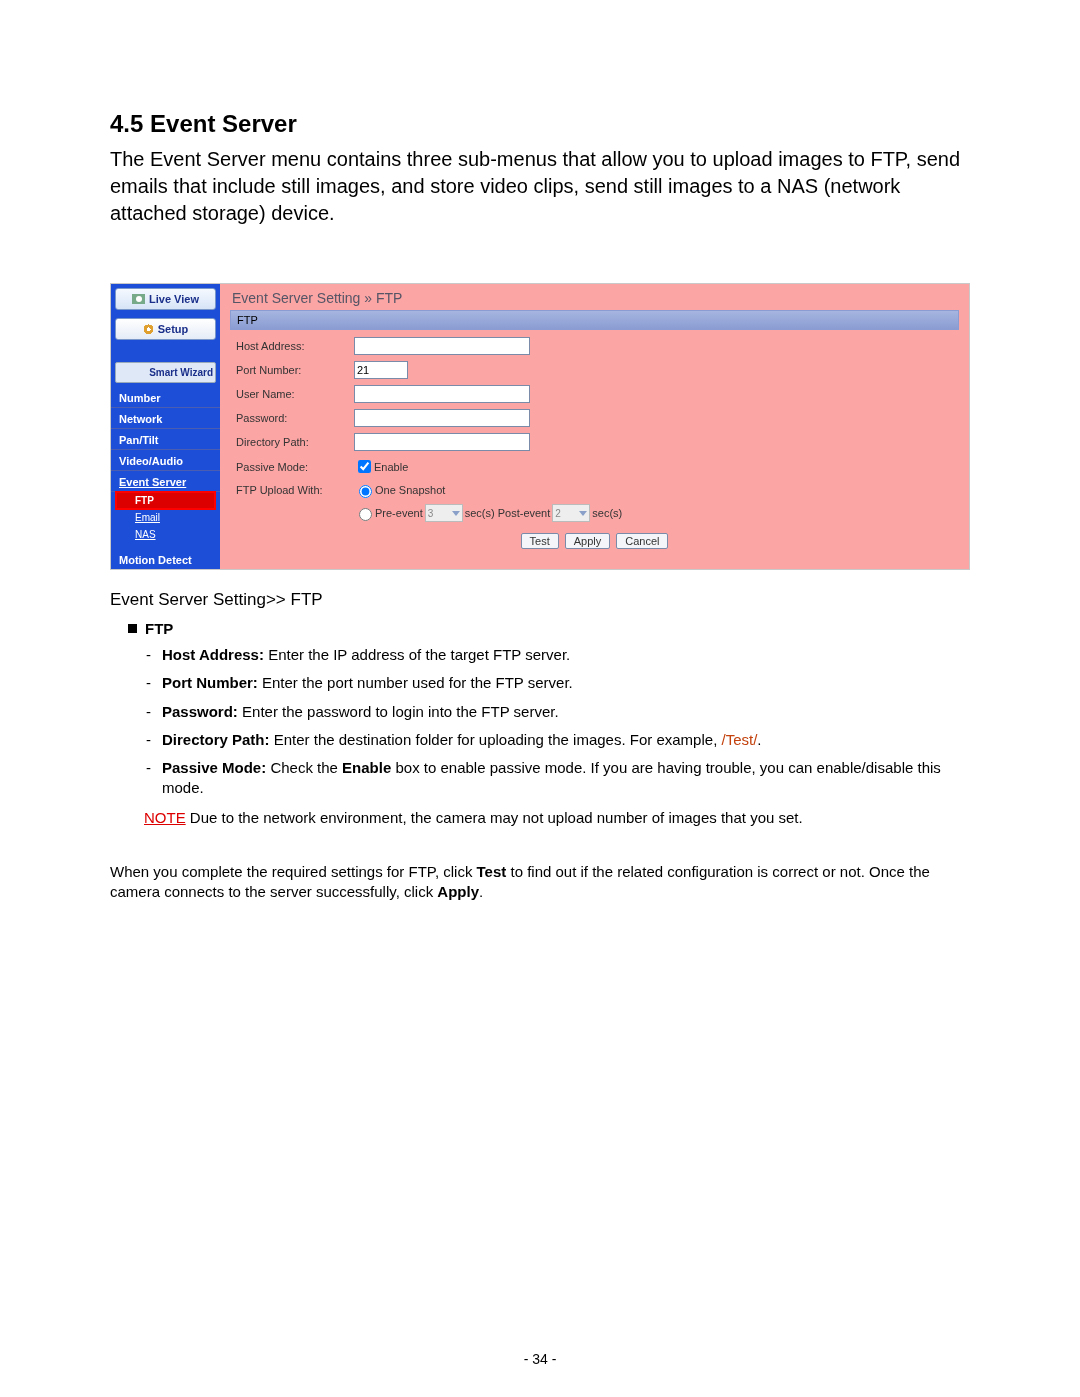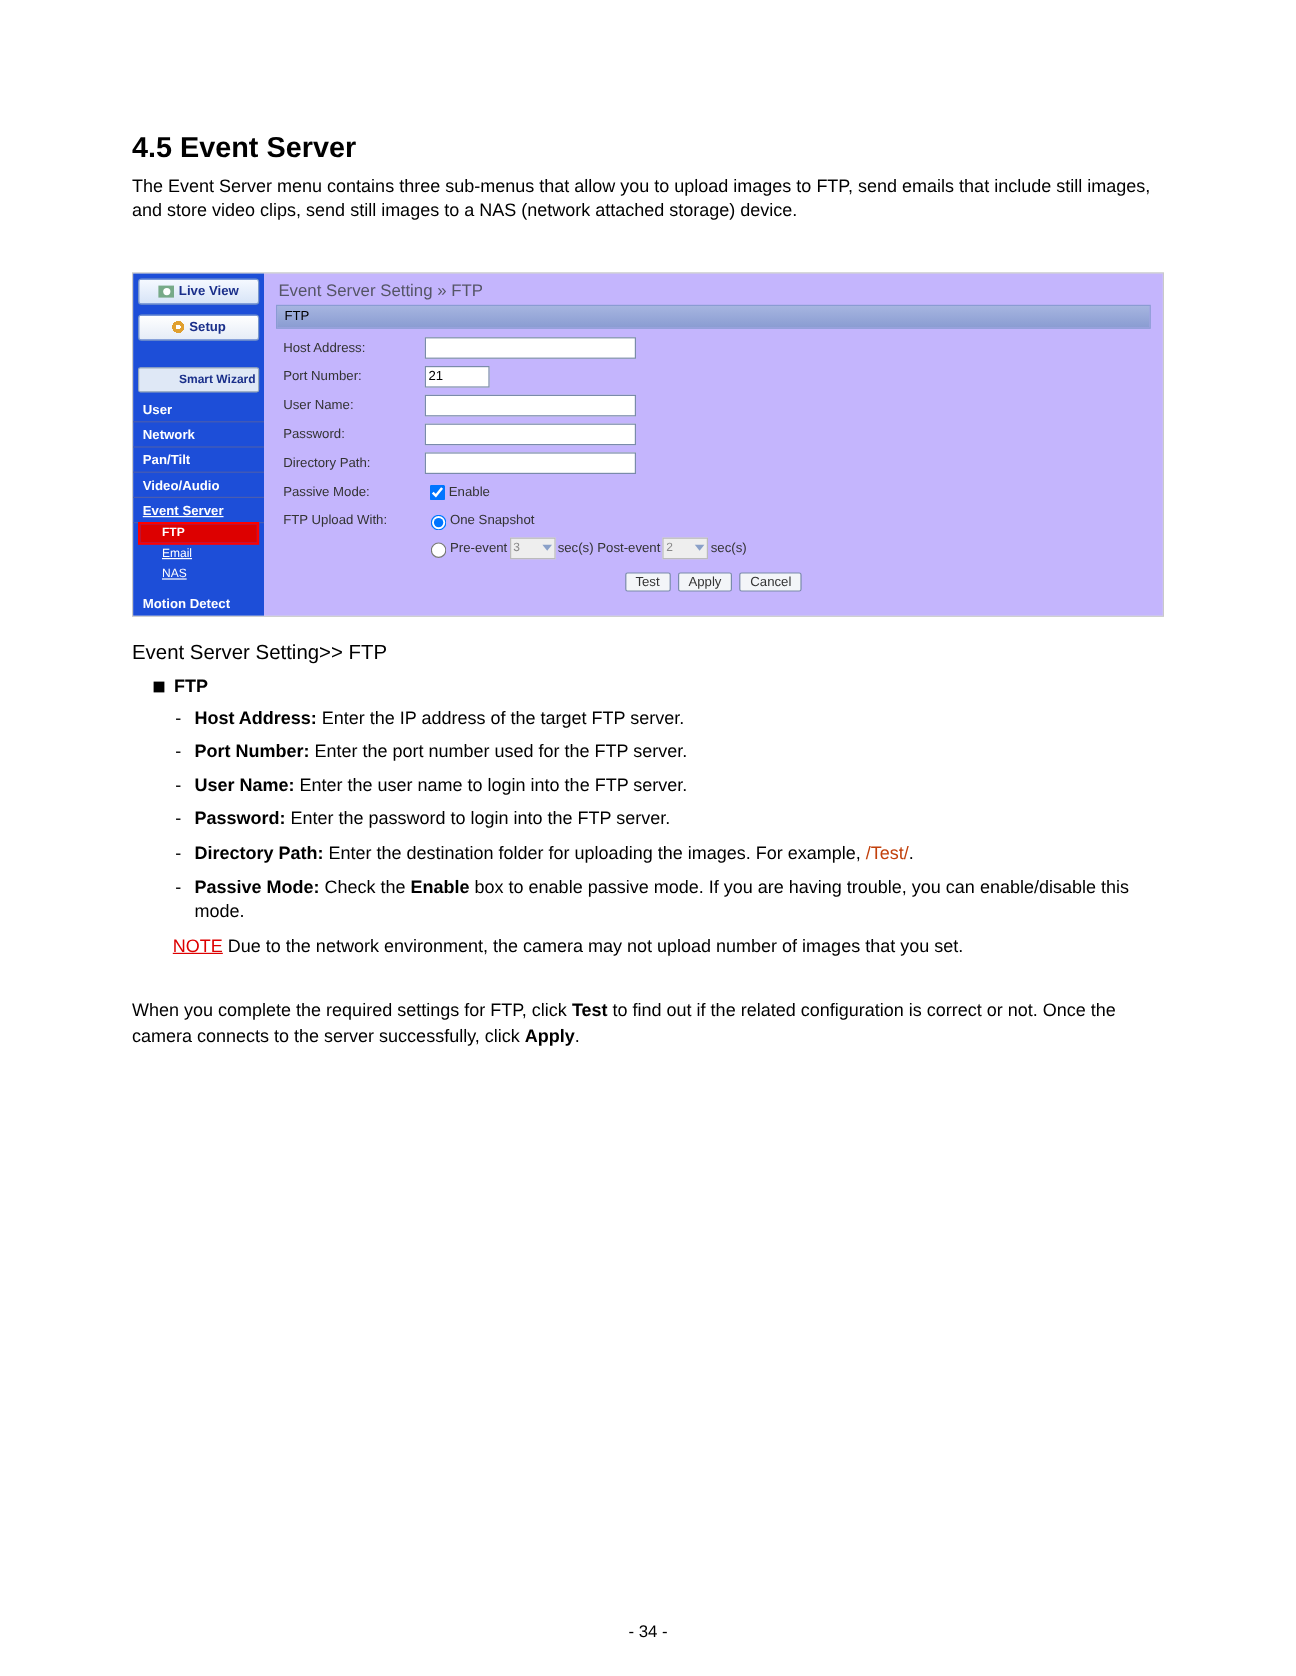--- a/index.html
+++ b/index.html
@@ -1,32 +1,32 @@
 <!DOCTYPE html>
 <html><head>
 <meta charset="utf-8">
 <style>
 html,body{margin:0;padding:0;background:#fff;font-family:Arial,Helvetica,sans-serif;color:#000}
 .page{width:1080px;min-height:1397px;margin:0 auto;position:relative;padding:110px 110px 0 110px;box-sizing:border-box}
 h1.section-heading{font-size:24px;font-weight:bold;margin:0 0 8px 0}
-p.intro{font-size:15px;line-height:1.35;margin:0 0 40px 0}
+p.intro{font-size:20px;line-height:1.35;margin:0 0 56px 0}
 .screenshot{display:flex;border:1px solid #c9c9c9;font-size:11px;background:#e3e6eb;margin-bottom:20px}
 .sb{width:109px;background:#1d4ed8;color:#fff;display:flex;flex-direction:column}
 .sb-btn{background:linear-gradient(#f5f9ff,#d7e4f7);color:#1a2f8a;border:1px solid #7a97c9;border-radius:3px;margin:4px;padding:4px 2px;display:flex;align-items:center;justify-content:center;gap:4px;font-size:11px}
 .sb-btn.setup{background:linear-gradient(#fff,#e5ecf7)}
 .icon-cam{width:13px;height:10px;background:#7a8;position:relative}
 .icon-cam::before{content:"";position:absolute;width:6px;height:6px;border-radius:50%;background:#fff;top:2px;left:4px}
 .icon-gear{width:11px;height:11px;background:radial-gradient(circle,#fff 2px,#e0a030 2px,#e0a030 5px,transparent 5px);border-radius:50%}
 .sb-wiz{background:#dfe8f6;color:#1a2f8a;font-weight:bold;text-align:right;padding:4px 2px;margin:4px;border:1px solid #9ab;border-radius:2px;font-size:10px}
 .sb-item{color:#fff;font-weight:bold;font-size:11px;padding:5px 8px 3px;border-bottom:1px solid #4a5db0}
 .sb-item.active{text-decoration:underline}
 .sb-sub{color:#fff;font-size:10px;padding:2px 6px 2px 18px;margin:1px 6px;text-decoration:underline}
 .sb-sub.active{background:#d00;text-decoration:none;font-weight:bold;outline:2px solid #f00}
 .sb-pad{flex:1}
-.panel{flex:1;background:#c4b5fd;padding:6px 10px 10px}
+.panel{flex:1;background:#fca5a5;padding:6px 10px 10px}
 .panel-title{font-size:14px;color:#556;margin:0 0 4px 2px}
 .panel-hdr{background:linear-gradient(#a6b5e0,#8a9cd2);color:#000;font-size:11px;padding:3px 6px;border:1px solid #8a9cd2}
 .form{padding:4px 0}
 .row{display:flex;align-items:center;padding:3px 6px;font-size:11px;color:#333}
 .row .lab{width:118px}
 .row input[type=text],.row input[type=password]{width:170px;height:16px;border:1px solid #7a8baa;font-size:11px;padding:0 2px}
 .row input.short{width:48px}
 .sel{display:inline-flex;align-items:center;width:32px;height:16px;border:1px solid #bbb;background:#eee;margin:0 2px;padding:0 2px;font-size:10px;justify-content:space-between;color:#888}
 .sel .dd{width:0;height:0;border-left:4px solid transparent;border-right:4px solid transparent;border-top:5px solid #8aa0c8}
 .btnbar{display:flex;gap:6px;justify-content:center;padding:8px 0 2px}
@@ -59,21 +59,21 @@
       <div class="sb-btn">
         <span class="icon-cam"></span>
         <b>Live View</b>
       </div>
       <div class="sb-btn setup">
         <span class="icon-gear"></span>
         <b>Setup</b>
       </div>
       <div style="height:14px"></div>
       <div class="sb-wiz">Smart Wizard</div>
-      <div class="sb-item">User</div>
+      <div class="sb-item">Number</div>
       <div class="sb-item">Network</div>
       <div class="sb-item">Pan/Tilt</div>
       <div class="sb-item">Video/Audio</div>
       <div class="sb-item active">Event Server</div>
       <div class="sb-sub active">FTP</div>
       <div class="sb-sub">Email</div>
       <div class="sb-sub">NAS</div>
       <div style="height:6px"></div>
       <div class="sb-item" style="border-bottom:none">Motion Detect</div>
       <div class="sb-pad"></div>
@@ -140,21 +140,20 @@
   <h2 class="subheading">Event Server Setting&gt;&gt; FTP</h2>
 
   <div class="blk">
     <div class="bullet-square">
       <span class="sq"></span>
       <span class="btx">FTP</span>
     </div>
     <ul class="dash">
       <li><span class="b">Host Address: </span><span>Enter the IP address of the target FTP server.</span></li>
       <li><span class="b">Port Number: </span><span>Enter the port number used for the FTP server.</span></li>
-      <li><span class="b">User Name: </span><span>Enter the user name to login into the FTP server.</span></li>
       <li><span class="b">Password: </span><span>Enter the password to login into the FTP server.</span></li>
       <li><span class="b">Directory Path: </span><span>Enter the destination folder for uploading the images. For example, </span><span class="red">/Test/</span><span>.</span></li>
       <li><span class="b">Passive Mode: </span><span>Check the </span><span class="b">Enable</span><span> box to enable passive mode.  If you are having trouble, you can enable/disable this mode.</span></li>
     </ul>
   </div>
 
   <div class="note-row"><span class="redu">NOTE</span><span>   Due to the network environment, the camera may not upload number of images that you set.</span></div>
 
   <p class="outro"><span>When you complete the required settings for FTP, click </span><span class="b">Test</span><span> to find out if the related configuration is correct or not. Once the camera connects to the server successfully, click </span><span class="b">Apply</span><span>.</span></p>
 

